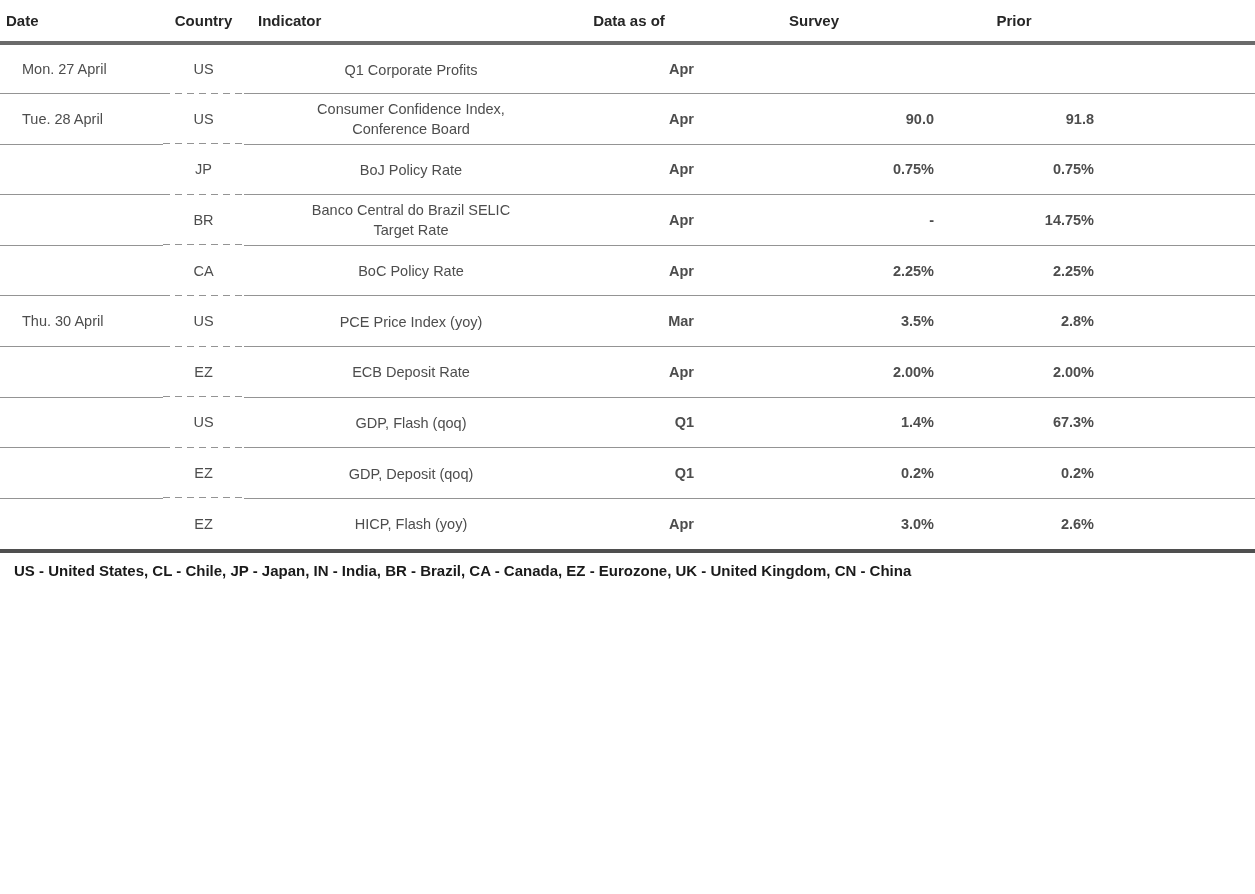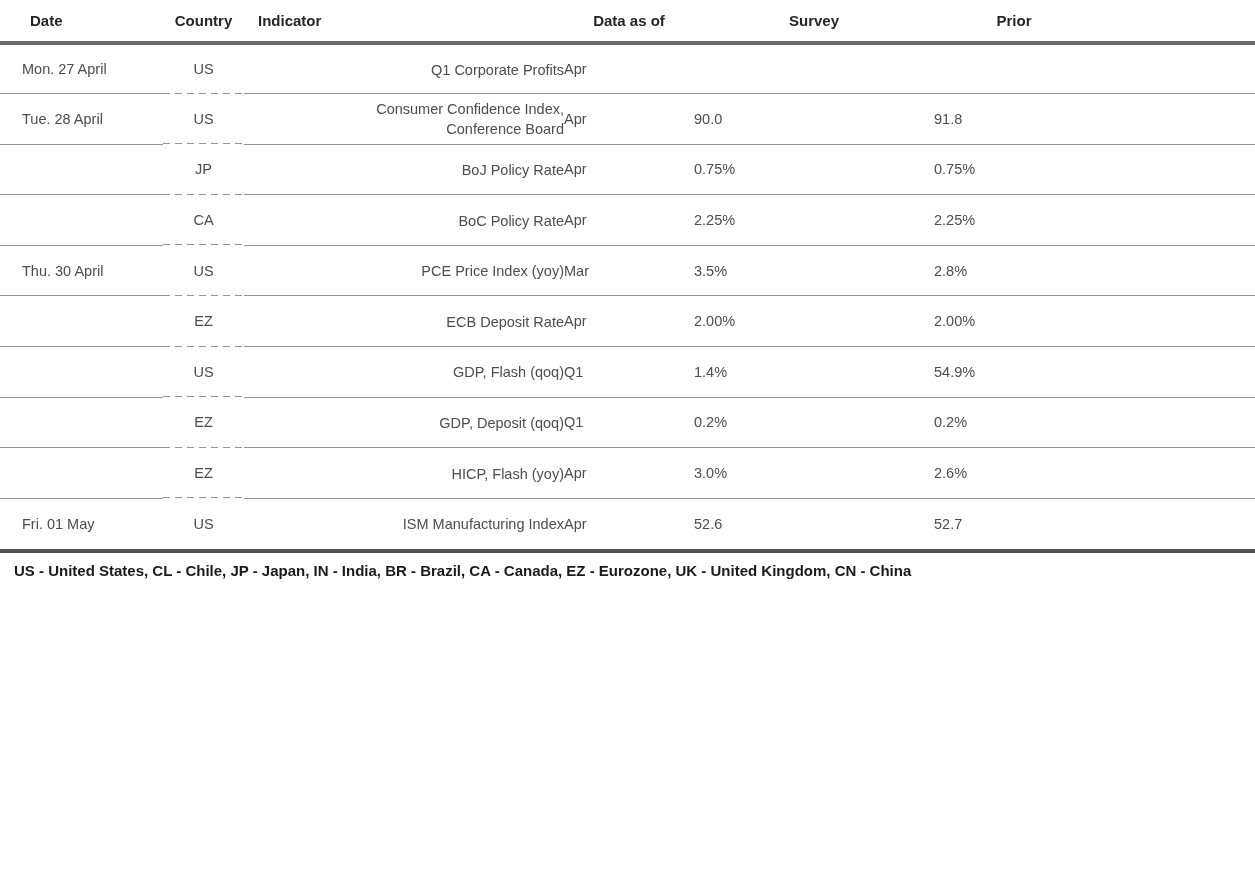--- a/index.html
+++ b/index.html
@@ -24,21 +24,21 @@
   }
   thead th{
     height:43px;
     vertical-align:middle;
     border-bottom:4px solid var(--header-rule);
     font-size:15px;
     font-weight:700;
     color:var(--header-text);
     padding:0;
   }
-  th.col-date{text-align:left;padding-left:30px;}
+  th.col-date{text-align:left;padding-left:6px;}
   th.col-country{text-align:center;}
   th.col-indicator{text-align:left;padding-left:14px;}
   th.col-dataasof,th.col-survey,th.col-prior{text-align:center;}
   tbody td{
     height:50.6px;
     vertical-align:middle;
     border-bottom:1px solid var(--row-rule);
     font-size:14.5px;
     font-weight:400;
     color:var(--body-text);
@@ -47,22 +47,22 @@
   }
   td.col-date{text-align:left;padding-left:22px;}
   td.col-country{
     text-align:center;
     border-bottom:none;
     background-image:repeating-linear-gradient(90deg,var(--row-rule) 0,var(--row-rule) 7px,transparent 7px,transparent 12px);
     background-size:100% 1px;
     background-position:left bottom;
     background-repeat:no-repeat;
   }
-  td.col-indicator{text-align:right;padding-left:14px;}
-  td.col-dataasof,td.col-survey,td.col-prior{text-align:left;}
+  td.col-indicator{text-align:center;padding-left:14px;}
+  td.col-dataasof,td.col-survey,td.col-prior{text-align:right;font-weight:bold;}
   td.col-indicator .indicator-text{display:inline-block;max-width:218px;vertical-align:middle;}
   tbody tr:last-child td{border-bottom:none;background-image:none;}
   .table-footer{
     border-top:4px solid var(--bottom-rule);
     padding:9px 14px 0 14px;
     font-size:15px;
     font-weight:700;
     color:var(--footer-text);
   }
 </style>
@@ -114,20 +114,29 @@
           <td class="col-date"></td>
           <td class="col-country">JP</td>
           <td class="col-indicator"><span class="indicator-text">BoJ Policy Rate</span></td>
           <td class="col-dataasof">Apr</td>
           <td class="col-survey">0.75%</td>
           <td class="col-prior">0.75%</td>
           <td class="col-filler"></td>
         </tr>
         <tr>
           <td class="col-date"></td>
+          <td class="col-country">BR</td>
+          <td class="col-indicator"><span class="indicator-text">Banco Central do Brazil SELIC Target Rate</span></td>
+          <td class="col-dataasof">Apr</td>
+          <td class="col-survey">-</td>
+          <td class="col-prior">14.75%</td>
+          <td class="col-filler"></td>
+        </tr>
+        <tr>
+          <td class="col-date"></td>
           <td class="col-country">CA</td>
           <td class="col-indicator"><span class="indicator-text">BoC Policy Rate</span></td>
           <td class="col-dataasof">Apr</td>
           <td class="col-survey">2.25%</td>
           <td class="col-prior">2.25%</td>
           <td class="col-filler"></td>
         </tr>
         <tr>
           <td class="col-date">Thu. 30 April</td>
           <td class="col-country">US</td>
@@ -145,46 +154,37 @@
           <td class="col-survey">2.00%</td>
           <td class="col-prior">2.00%</td>
           <td class="col-filler"></td>
         </tr>
         <tr>
           <td class="col-date"></td>
           <td class="col-country">US</td>
           <td class="col-indicator"><span class="indicator-text">GDP, Flash (qoq)</span></td>
           <td class="col-dataasof">Q1</td>
           <td class="col-survey">1.4%</td>
-          <td class="col-prior">54.9%</td>
+          <td class="col-prior">67.3%</td>
           <td class="col-filler"></td>
         </tr>
         <tr>
           <td class="col-date"></td>
           <td class="col-country">EZ</td>
           <td class="col-indicator"><span class="indicator-text">GDP, Deposit (qoq)</span></td>
           <td class="col-dataasof">Q1</td>
           <td class="col-survey">0.2%</td>
           <td class="col-prior">0.2%</td>
           <td class="col-filler"></td>
         </tr>
         <tr>
           <td class="col-date"></td>
           <td class="col-country">EZ</td>
           <td class="col-indicator"><span class="indicator-text">HICP, Flash (yoy)</span></td>
           <td class="col-dataasof">Apr</td>
           <td class="col-survey">3.0%</td>
           <td class="col-prior">2.6%</td>
           <td class="col-filler"></td>
         </tr>
-        <tr>
-          <td class="col-date">Fri. 01 May</td>
-          <td class="col-country">US</td>
-          <td class="col-indicator"><span class="indicator-text">ISM Manufacturing Index</span></td>
-          <td class="col-dataasof">Apr</td>
-          <td class="col-survey">52.6</td>
-          <td class="col-prior">52.7</td>
-          <td class="col-filler"></td>
-        </tr>
       </tbody>
   </table>
   <div class="table-footer">US - United States, CL - Chile, JP - Japan, IN - India, BR - Brazil, CA - Canada, EZ - Eurozone, UK - United Kingdom, CN - China</div>
 </div>
 
 </body></html>

